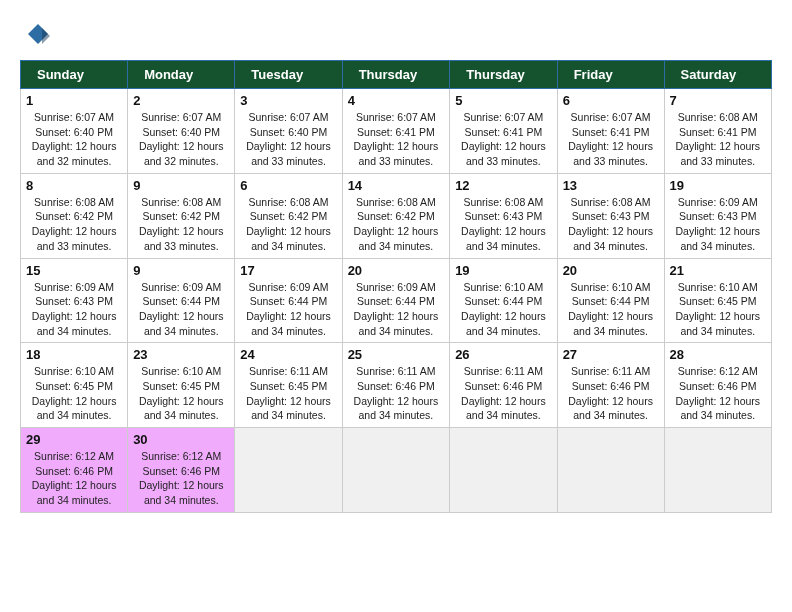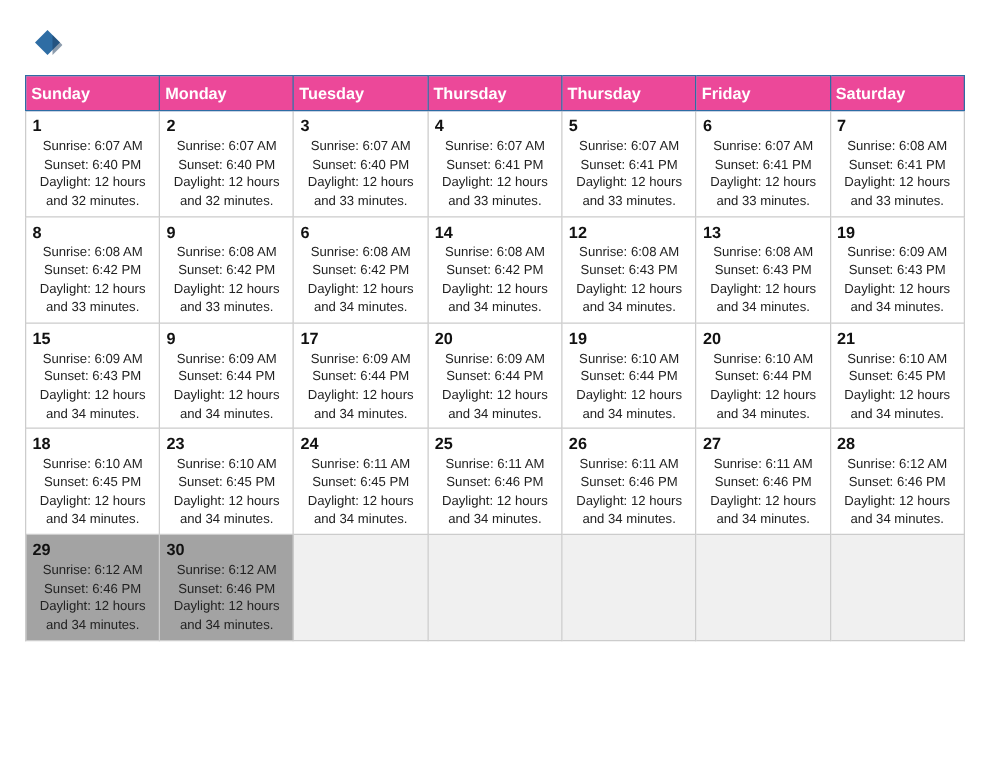--- a/index.html
+++ b/index.html
@@ -45,38 +45,38 @@
     .location {
       font-size: 16px;
       color: #333;
     }
     .calendar {
       width: 100%;
       border-collapse: collapse;
       font-size: 11px;
     }
     .calendar th {
-      background: #ec4899;
+      background: #14532d;
       color: #fff;
-      padding: 6px 4px;
+      padding: 6px 16px;
       text-align: left;
       font-size: 13px;
       font-weight: bold;
       border: 1px solid #2e6da4;
     }
     .calendar td {
       border: 1px solid #ccc;
       vertical-align: top;
       padding: 4px 5px;
       width: 108px;
       min-height: 90px;
       background: #fff;
     }
     .calendar tr:last-child td {
-      background: #a3a3a3;
+      background: #f0abfc;
     }
     .day-num {
       font-size: 13px;
       font-weight: bold;
       color: #111;
       display: block;
       margin-bottom: 2px;
     }
     .day-info {
       font-size: 10.5px;

